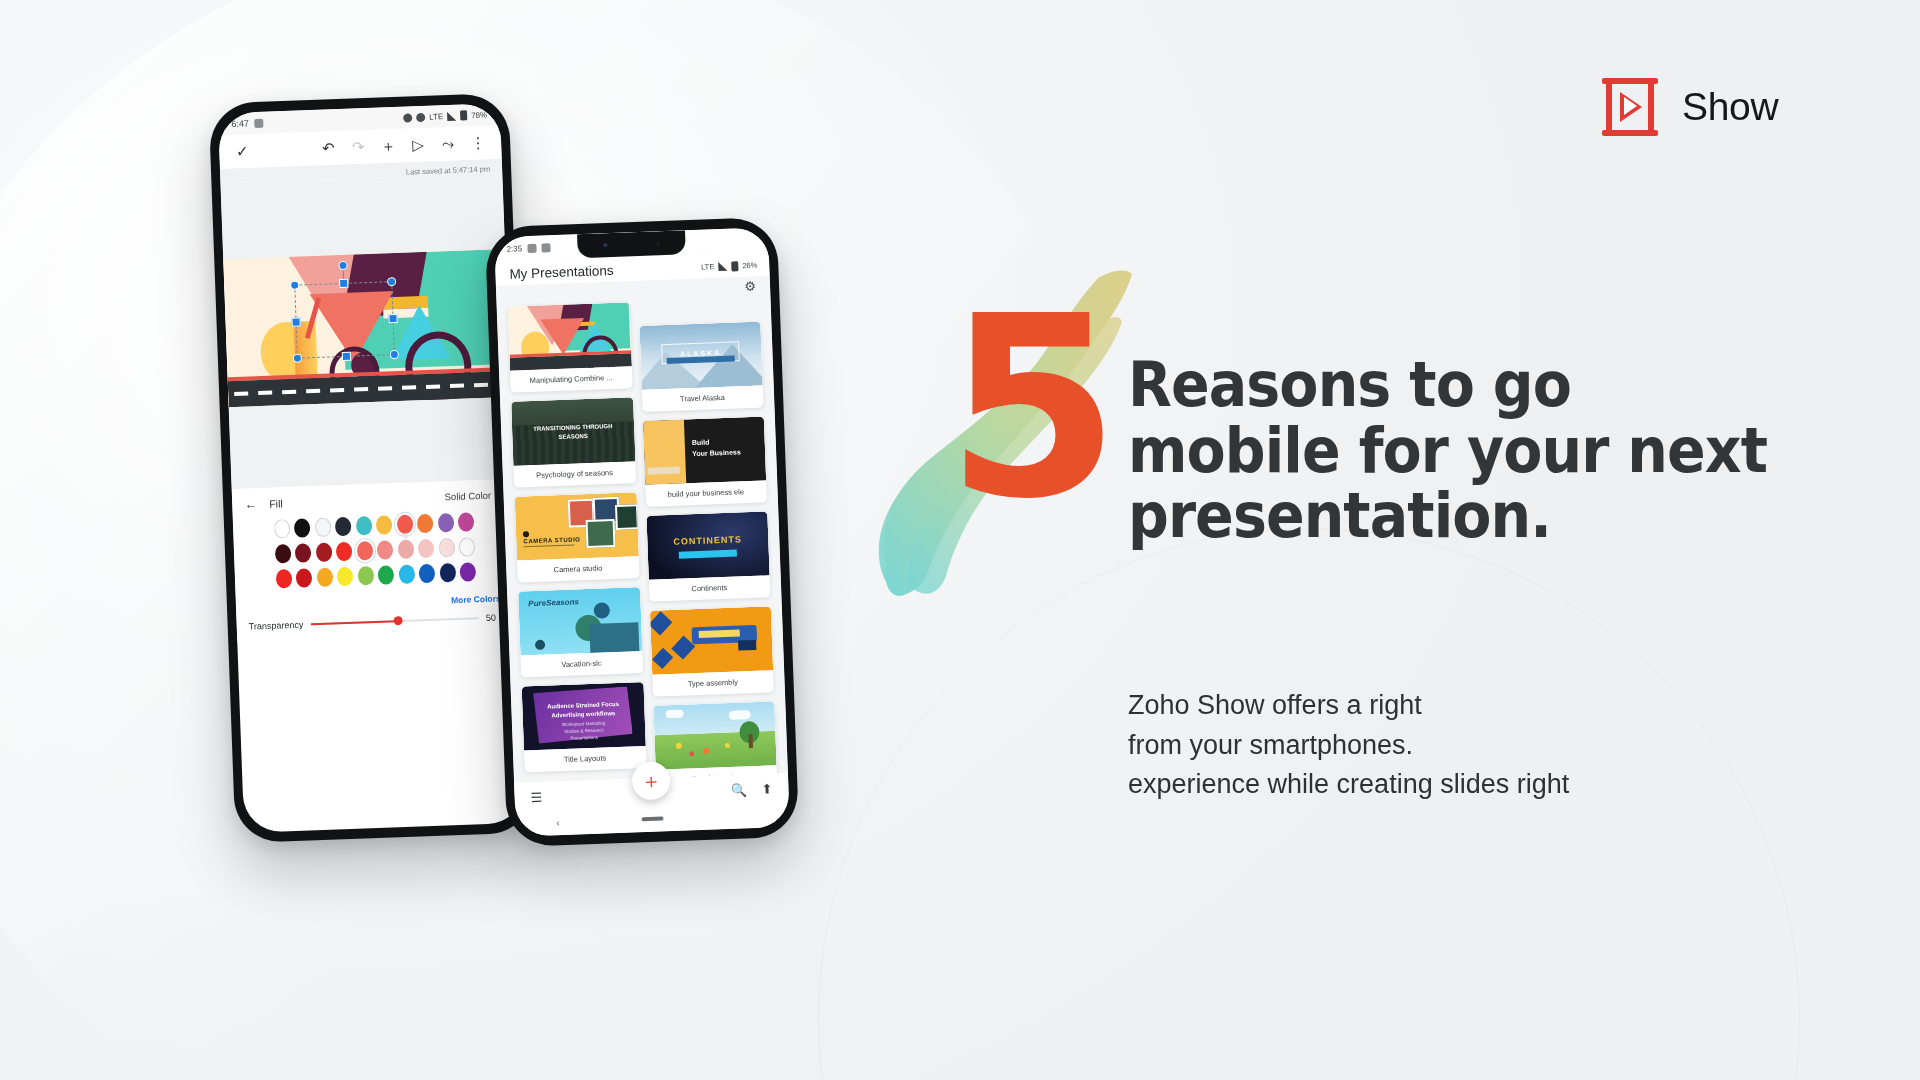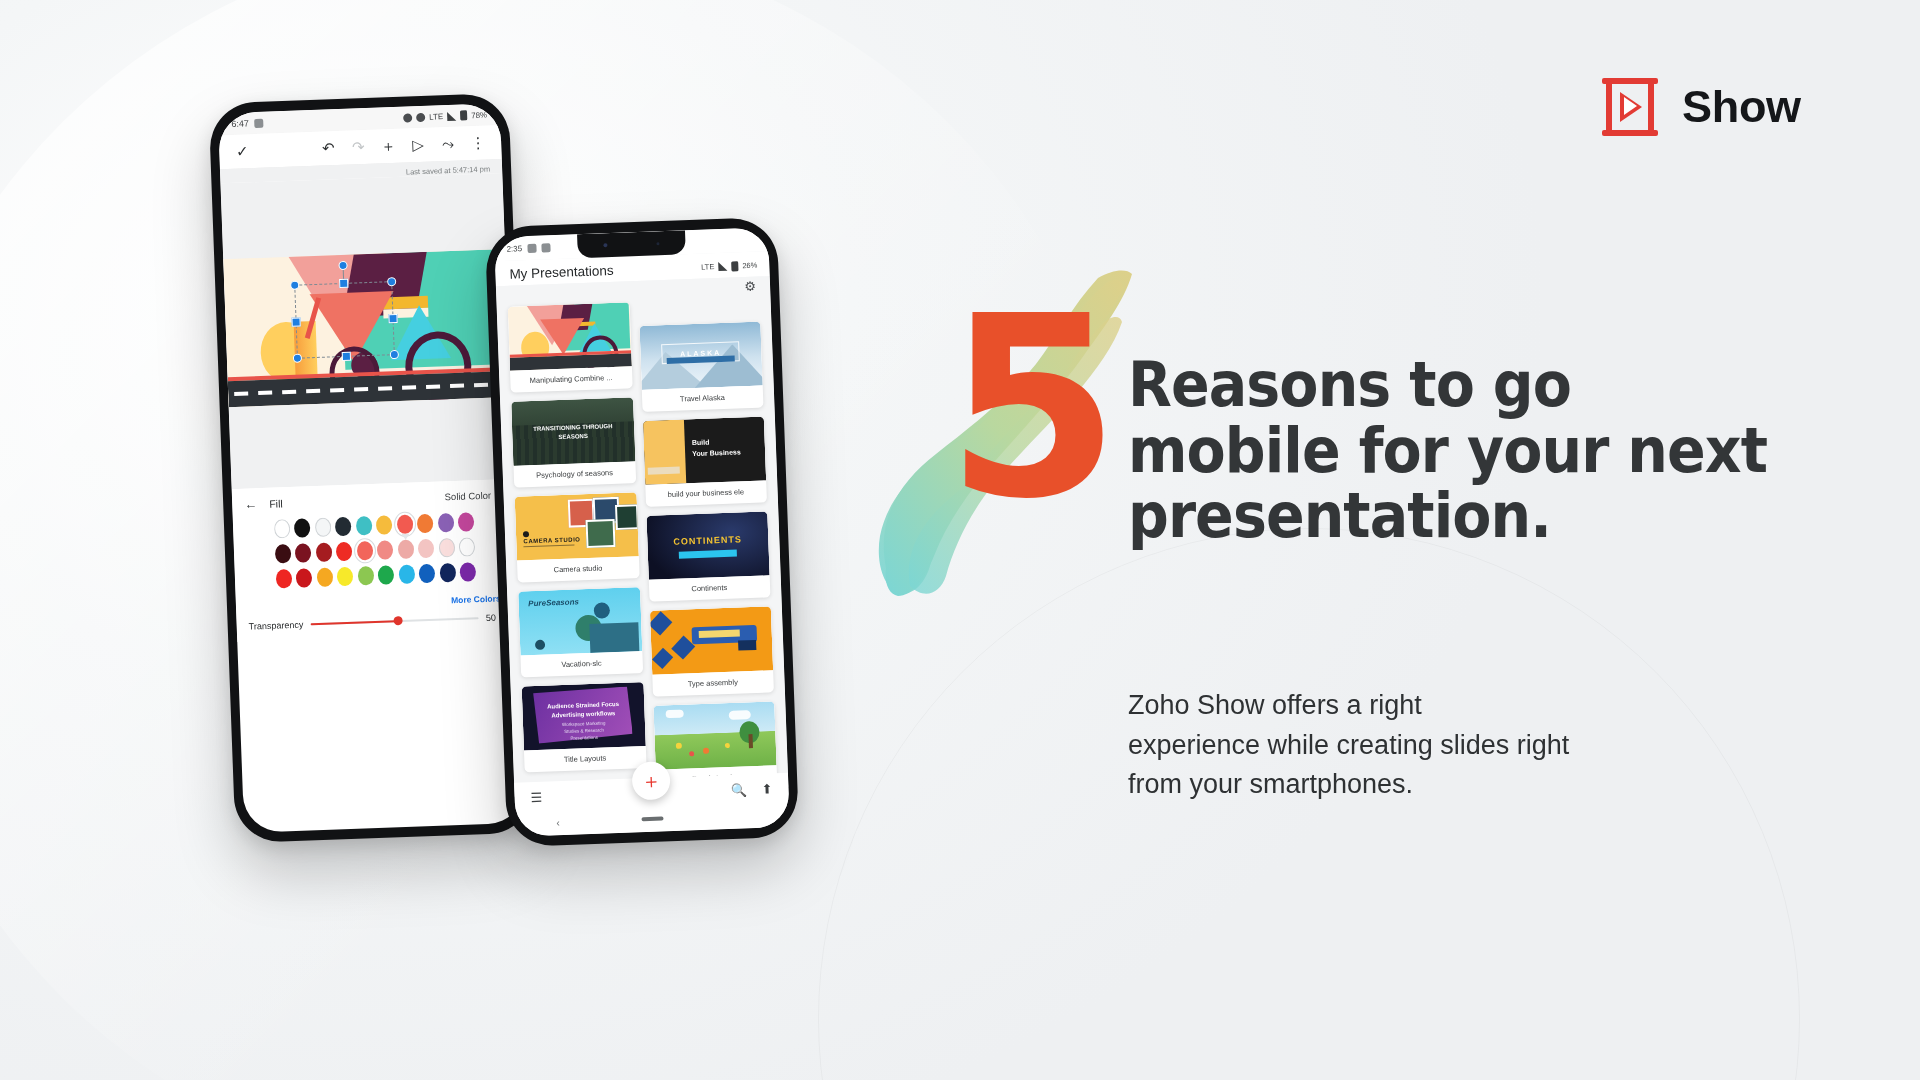--- a/index.html
+++ b/index.html
@@ -36,21 +36,21 @@
   .logo-mark .bar.left{left:6px;top:4px;width:6px;height:50px;}
   .logo-mark .bar.right{right:6px;top:4px;width:6px;height:50px;}
   .logo-mark .tri{
     position:absolute;left:20px;top:14px;width:0;height:0;
     border-left:22px solid #e23b34;border-top:15px solid transparent;border-bottom:15px solid transparent;
   }
   .logo-mark .tri-in{
     position:absolute;left:24px;top:19px;width:0;height:0;
     border-left:13px solid #ffffff;border-top:9px solid transparent;border-bottom:9px solid transparent;
   }
-  .logo-text{font-size:45px;font-weight:bold;color:#15171a;letter-spacing:-0.3px;}
+  .logo-text{font-size:39px;font-weight:normal;color:#15171a;letter-spacing:-0.3px;}
 
   
   .brush{
     position:absolute;left:876px;top:268px;width:260px;height:330px;
     pointer-events:none;
   }
   .big-five{
     position:absolute;left:946px;top:300px;
     font-size:250px;line-height:.86;font-weight:bold;color:#e8502a;
     font-family:"DejaVu Sans", sans-serif;letter-spacing:-6px;
@@ -205,22 +205,22 @@
   <div class="big-five">5</div>
 
   <div class="headline">
     <div>Reasons to go</div>
     <div>mobile for your next</div>
     <div>presentation.</div>
   </div>
 
   <div class="subcopy">
     <div>Zoho Show offers a right</div>
+    <div>from your smartphones.</div>
     <div>experience while creating slides right</div>
-    <div>from your smartphones.</div>
   </div>
 
   <div class="phone" id="phoneA">
     <div class="screen">
 
       <div class="statusbarA">
         <div class="sb-left">
           <span>6:47</span>
           <span class="sb-chip"></span>
         </div>

